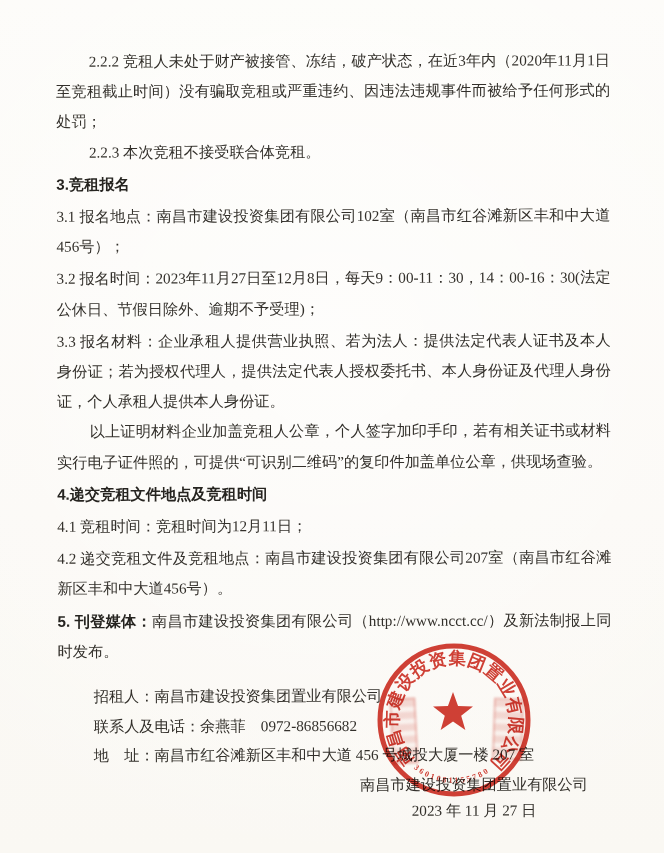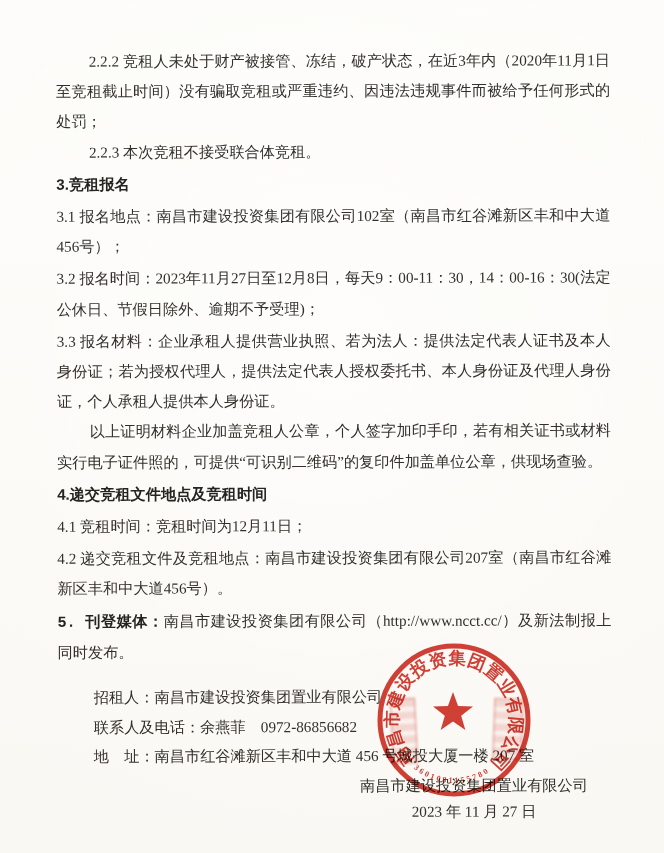--- a/index.html
+++ b/index.html
@@ -21,21 +21,21 @@
     transform:rotate(-0.15deg);
   }
   .doc p{margin:0;}
   .indent{text-indent:2.15em;}
   .gap{margin-top:2px !important;}
   .heading{
     font-family:"Liberation Sans","DejaVu Sans",sans-serif;
     font-weight:700;color:#262420;font-size:15.2px;margin-top:2px !important;
   }
   .b{
-    font-family:Liberation Mono, monospace;
+    font-family:Liberation Sans, sans-serif;
     font-weight:700;color:#262420;
   }
   .signature{
     margin-top:15px;margin-left:36px;
     line-height:29.5px;text-align:left;
   }
   .seal-lines{ text-align:right;padding-right:24px;margin-top:2px; }
   .seal-lines .inner{ display:inline-block;text-align:center;line-height:26.5px; }
   .stamp-wrap{
     position:absolute;left:375px;top:641px;width:158px;height:158px;

